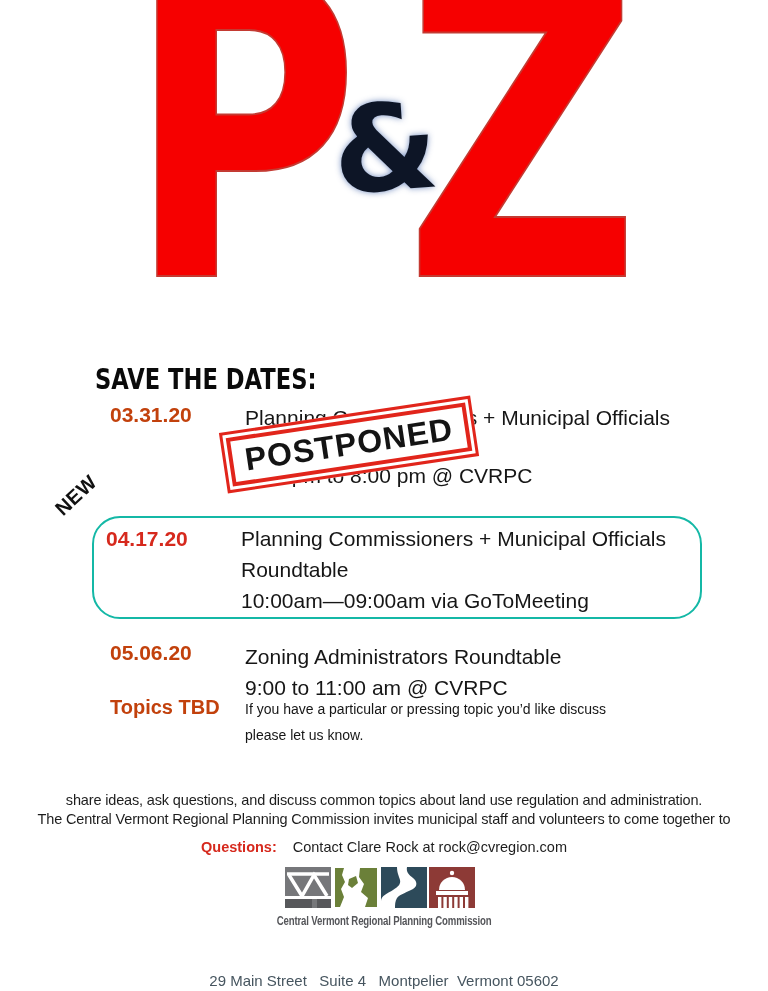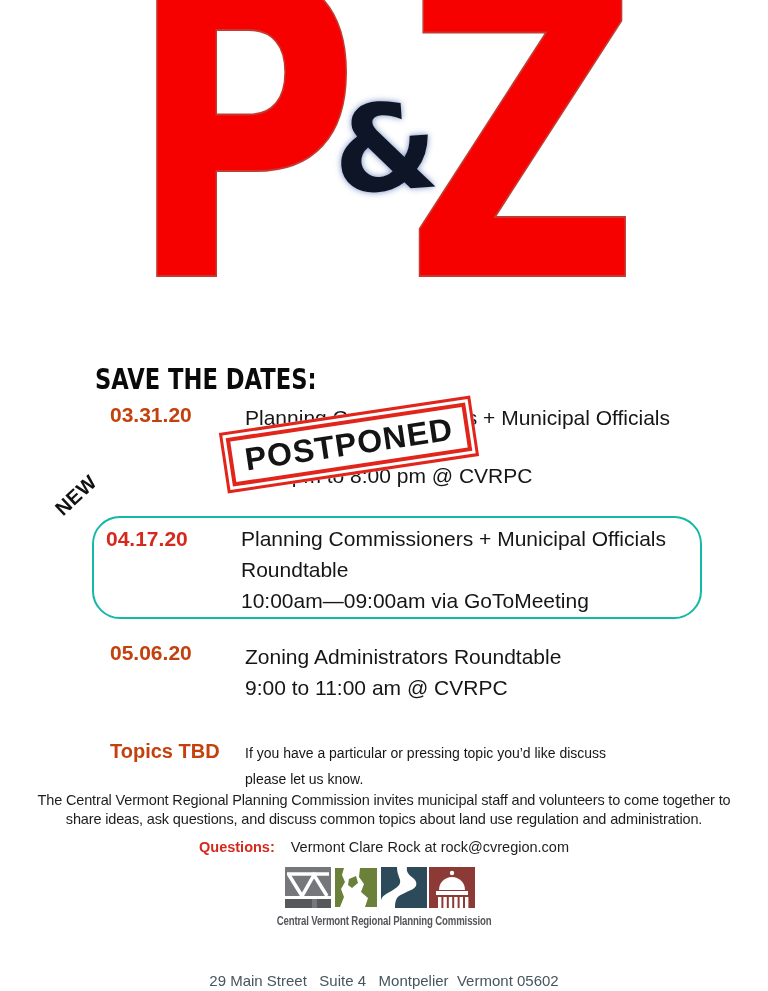--- a/index.html
+++ b/index.html
@@ -44,21 +44,21 @@
   .row{position:absolute;left:0;width:768px;}
   .date-col{
     position:absolute;left:110px;top:0;
     font-weight:bold;font-size:21px;color:#c2410c;white-space:nowrap;
   }
   .text-col{position:absolute;left:245px;top:0;white-space:nowrap;}
   .t{font-size:21px;line-height:29px;color:#161616;}
   .row-1{top:403px;height:90px;}
   .row-3{top:616px;height:64px;margin-top:25px;}
   .row-3 .t{line-height:31px;}
-  .row-4{top:740px;height:56px;}
+  .row-4{top:696px;height:56px;}
   .row-4 .date-col{font-size:20px;}
   .row-4 .t{font-size:14px;line-height:26px;}
   
   .stamp{
     position:absolute;left:222px;top:414px;z-index:5;
     transform:rotate(-8.5deg);transform-origin:center;
     background:#ffffff;border:3px solid #e1251b;padding:3px;
   }
   .stamp-inner{
     border:4px solid #e1251b;padding:2px 12px;
@@ -154,26 +154,26 @@
 
   <div class="row row-4">
     <span class="date-col">Topics TBD</span>
     <div class="text-col">
       <div class="t">If you have a particular or pressing topic you’d like discuss</div>
       <div class="t">please let us know.</div>
     </div>
   </div>
 
   <div class="about">
+    <div>share ideas, ask questions, and discuss common topics about land use regulation and administration.</div>
     <div>The Central Vermont Regional Planning Commission invites municipal staff and volunteers to come together to</div>
-    <div>share ideas, ask questions, and discuss common topics about land use regulation and administration.</div>
   </div>
 
   <div class="questions">
-    <span class="q-label">Questions:</span><span>Vermont Clare Rock at rock@cvregion.com</span>
+    <span class="q-label">Questions:</span><span>Contact Clare Rock at rock@cvregion.com</span>
   </div>
 
   <div class="tiles">
     <svg width="46" height="41" viewBox="0 0 46 41">
       <rect width="46" height="41" fill="#76777a"></rect>
       <g stroke="#ffffff" stroke-width="3.5" fill="none">
         <path d="M2 7 H44"></path>
         <path d="M4 8 L17 29 L29 8 L42 29"></path>
       </g>
       <rect x="0" y="29" width="46" height="3" fill="#ffffff"></rect>

